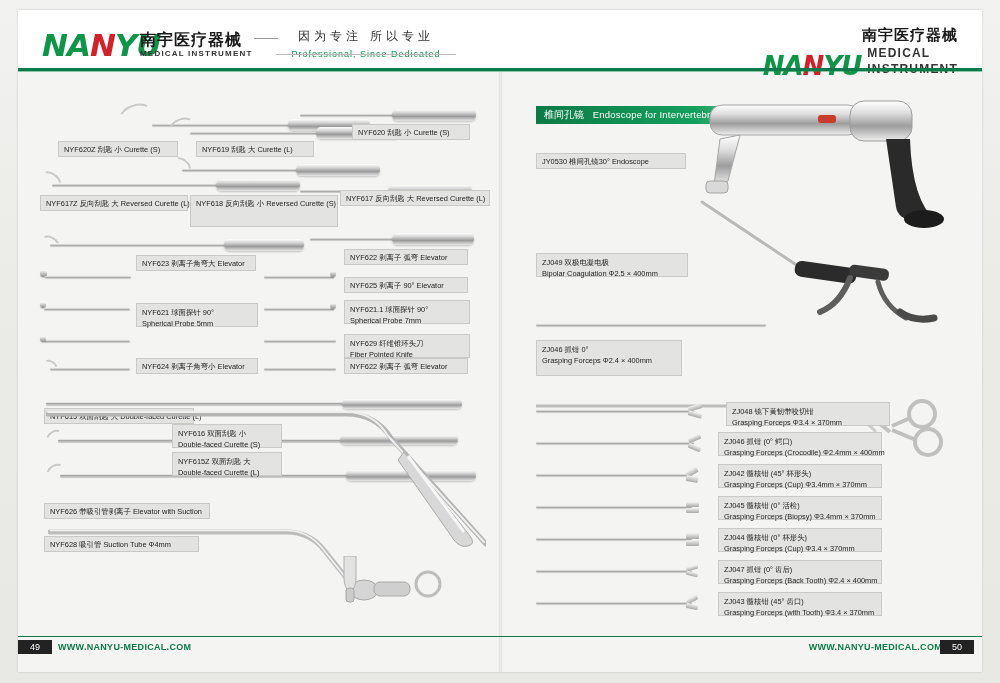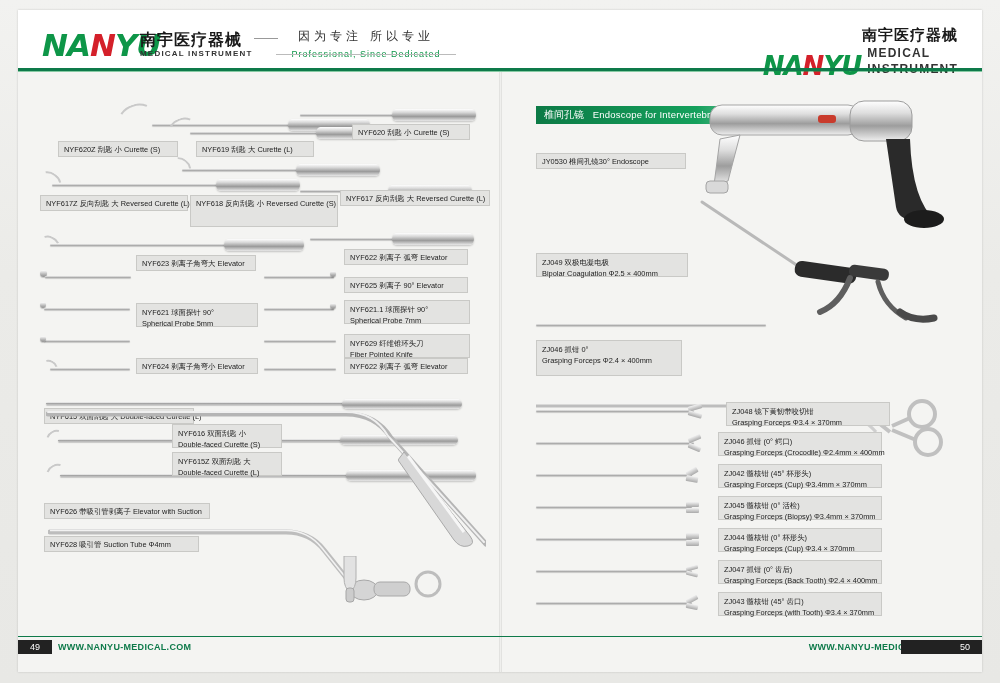--- a/index.html
+++ b/index.html
@@ -98,21 +98,21 @@
     position:absolute;left:18px;top:636px;width:964px;height:36px;
   }
   .footer-line{
     position:absolute;left:0;top:0;width:964px;height:1px;background:#0e7a4a;
   }
   .pagenum{
     position:absolute;top:4px;width:34px;height:14px;background:#222;
     color:#fff;font-size:9px;text-align:center;line-height:14px;
   }
   .pagenum.l{left:0;}
-  .pagenum.r{right:0;padding-left:47px;}
+  .pagenum.r{right:8px;}
   .foot-url{
     position:absolute;top:4px;font-size:9px;color:#0e7a4a;font-weight:bold;
     letter-spacing:.3px;line-height:14px;
   }
   .foot-url.l{left:40px;}
   .foot-url.r{right:40px;}
   
   .sec-title{
     position:absolute;left:536px;top:106px;width:292px;height:18px;
     background:linear-gradient(90deg,#0c7a46 0%,#14a05c 55%,#e9e9e7 100%);

